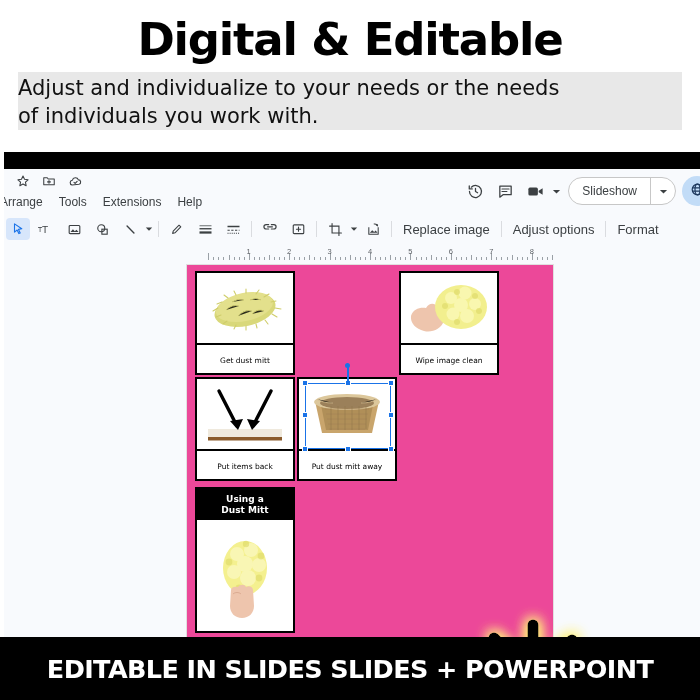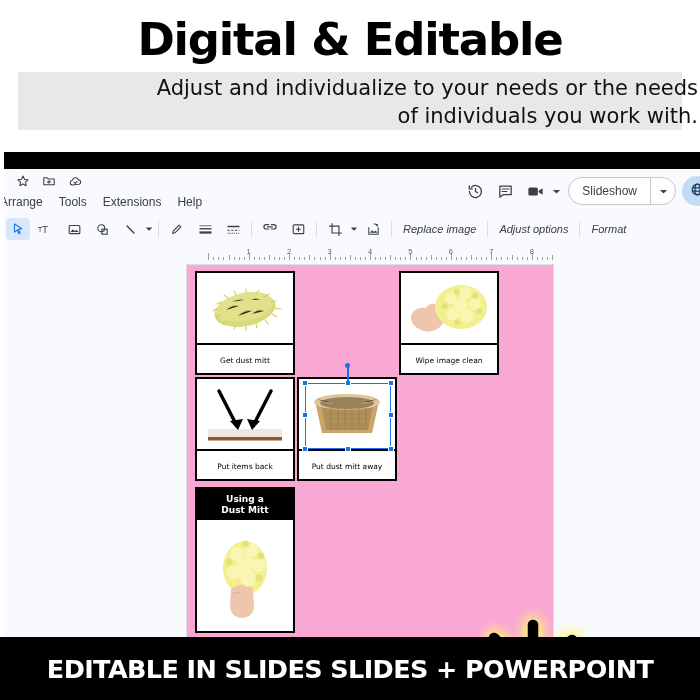--- a/index.html
+++ b/index.html
@@ -23,24 +23,23 @@
     font-size: 45px; font-weight: 700; letter-spacing: -1.2px;
     color: #000; line-height: 56px;
     font-family: "DejaVu Sans", sans-serif;
   }
   .promo-sub-band {
     position: absolute; left: 18px; top: 72px; width: 664px; height: 58px;
     background: #e8e8e8;
   }
   .promo-sub {
     position: absolute; left: 18px; top: 74px; width: 664px;
-    text-align: right; color: #111;
+    text-align: left; color: #111;
     font-size: 21px; line-height: 28px; font-weight: 400;
     font-family: "DejaVu Sans", sans-serif;
-    margin-left: 16px;
   }
 
   
   .gs-window {
     position: absolute; left: 4px; top: 152px; width: 700px; height: 485px;
     background: #f8fafd; overflow: hidden;
   }
   .gs-blackbar {
     position: absolute; left: 0; top: 0; width: 700px; height: 17px;
     background: #000;
@@ -74,22 +73,22 @@
     display: flex; align-items: center; justify-content: center;
     border-radius: 4px; flex: none;
   }
   .tb.active { background: #d7e6fb; }
   .tb-sep {
     width: 1px; height: 16px; background: #dadce0; margin: 0 4px; flex: none;
   }
   .tb-caret { width: 10px; height: 22px; display:flex; align-items:center;
               justify-content:center; flex:none; }
   .tb-text {
-    font-size: 11px; color: #3c4043; padding: 2px 7px;
-    white-space: nowrap; border-radius: 4px; flex: none; font-style: italic;
+    font-size: 13px; color: #3c4043; padding: 2px 7px;
+    white-space: nowrap; border-radius: 4px; flex: none;
   }
 
   
   .gs-rightctl {
     position: absolute; right: 0; top: 17px; height: 44px;
     display: flex; align-items: center; gap: 0;
   }
   .rc-icon {
     width: 30px; height: 30px; display: flex; align-items: center;
     justify-content: center; border-radius: 50%;
@@ -125,21 +124,21 @@
     transform: translateX(-50%);
   }
 
   
   .gs-canvasarea {
     position: absolute; left: 0; top: 110px; width: 700px; height: 375px;
     background: #f8fafd;
   }
   .slide {
     position: absolute; left: 182px; top: 2px; width: 368px; height: 373px;
-    background: #f9a8d4; border: 1px solid #e0e0e0; border-bottom: none;
+    background: #ec4899; border: 1px solid #e0e0e0; border-bottom: none;
   }
 
   
   .card {
     position: absolute; border: 2px solid #000; background: #fff;
   }
   .card .pic {
     position: absolute; left: 0; top: 0; right: 0; height: 72px;
     border-bottom: 2px solid #000;
     display: flex; align-items: center; justify-content: center;

